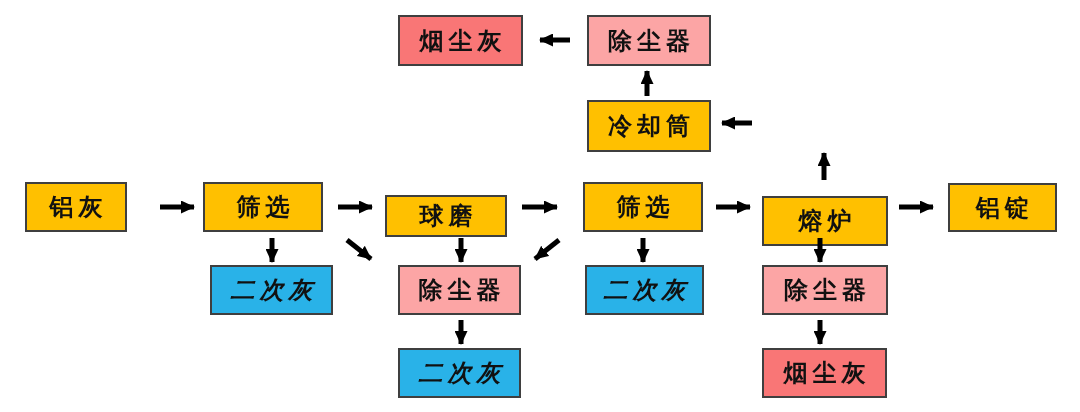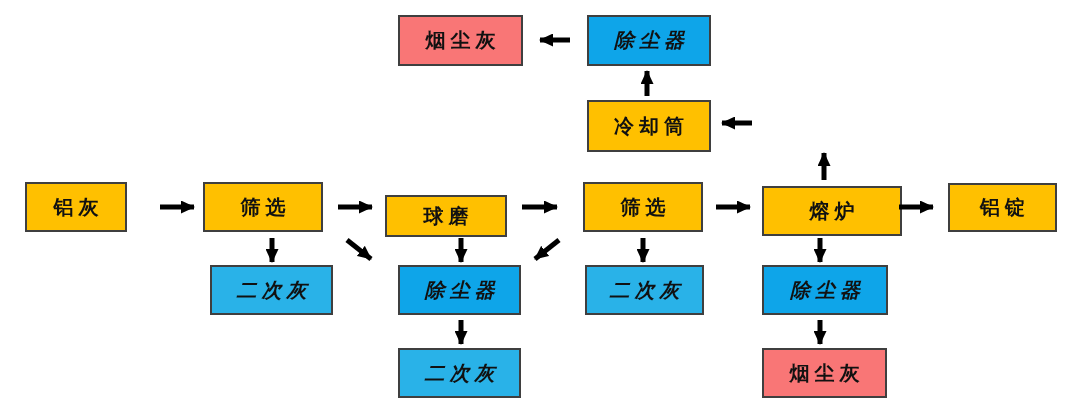--- a/index.html
+++ b/index.html
@@ -8,45 +8,45 @@
     width:1080px;height:412px;
     background:#ffffff;
     font-family:"DejaVu Serif","Liberation Serif",serif;
     overflow:hidden;
   }
   .node{
     position:absolute;
     box-sizing:border-box;
     border:2.5px solid #3f3f3f;
     display:flex;align-items:center;justify-content:center;
-    font-size:20px;font-weight:600;color:#111;
+    font-size:24px;font-weight:600;color:#111;
     letter-spacing:5px;padding-left:5px;
     white-space:nowrap;
   }
   .orange{background:#FFC000;}
-  .green{background:#0ea5e9;font-style:italic;}
+  .green{background:#fca5a5;}
   .blue{background:#29B2E8;font-style:italic;}
   .red{background:#F97676;}
   .arrows{position:absolute;left:0;top:0;pointer-events:none;}
 </style>
 </head>
 <body>
 
 <div class="canvas">
 
   <div class="node red" style="left:398px;top:15px;width:125px;height:51px">烟尘灰</div>
   <div class="node green" style="left:587px;top:15px;width:124px;height:51px">除尘器</div>
 
   <div class="node orange" style="left:587px;top:100px;width:124px;height:52px">冷却筒</div>
 
   <div class="node orange" style="left:25px;top:182px;width:102px;height:50px">铝灰</div>
   <div class="node orange" style="left:203px;top:182px;width:120px;height:50px">筛选</div>
   <div class="node orange" style="left:385px;top:195px;width:122px;height:42px">球磨</div>
   <div class="node orange" style="left:583px;top:182px;width:120px;height:50px">筛选</div>
-  <div class="node orange" style="left:762px;top:186px;width:140px;height:50px">熔炉</div>
+  <div class="node orange" style="left:762px;top:196px;width:126px;height:50px">熔炉</div>
   <div class="node orange" style="left:948px;top:183px;width:109px;height:49px">铝锭</div>
 
   <div class="node blue" style="left:210px;top:265px;width:123px;height:50px">二次灰</div>
   <div class="node green" style="left:398px;top:265px;width:123px;height:50px">除尘器</div>
   <div class="node blue" style="left:585px;top:265px;width:119px;height:50px">二次灰</div>
   <div class="node green" style="left:762px;top:265px;width:126px;height:50px">除尘器</div>
 
   <div class="node blue" style="left:398px;top:348px;width:123px;height:50px">二次灰</div>
   <div class="node red" style="left:762px;top:348px;width:125px;height:50px">烟尘灰</div>
 

